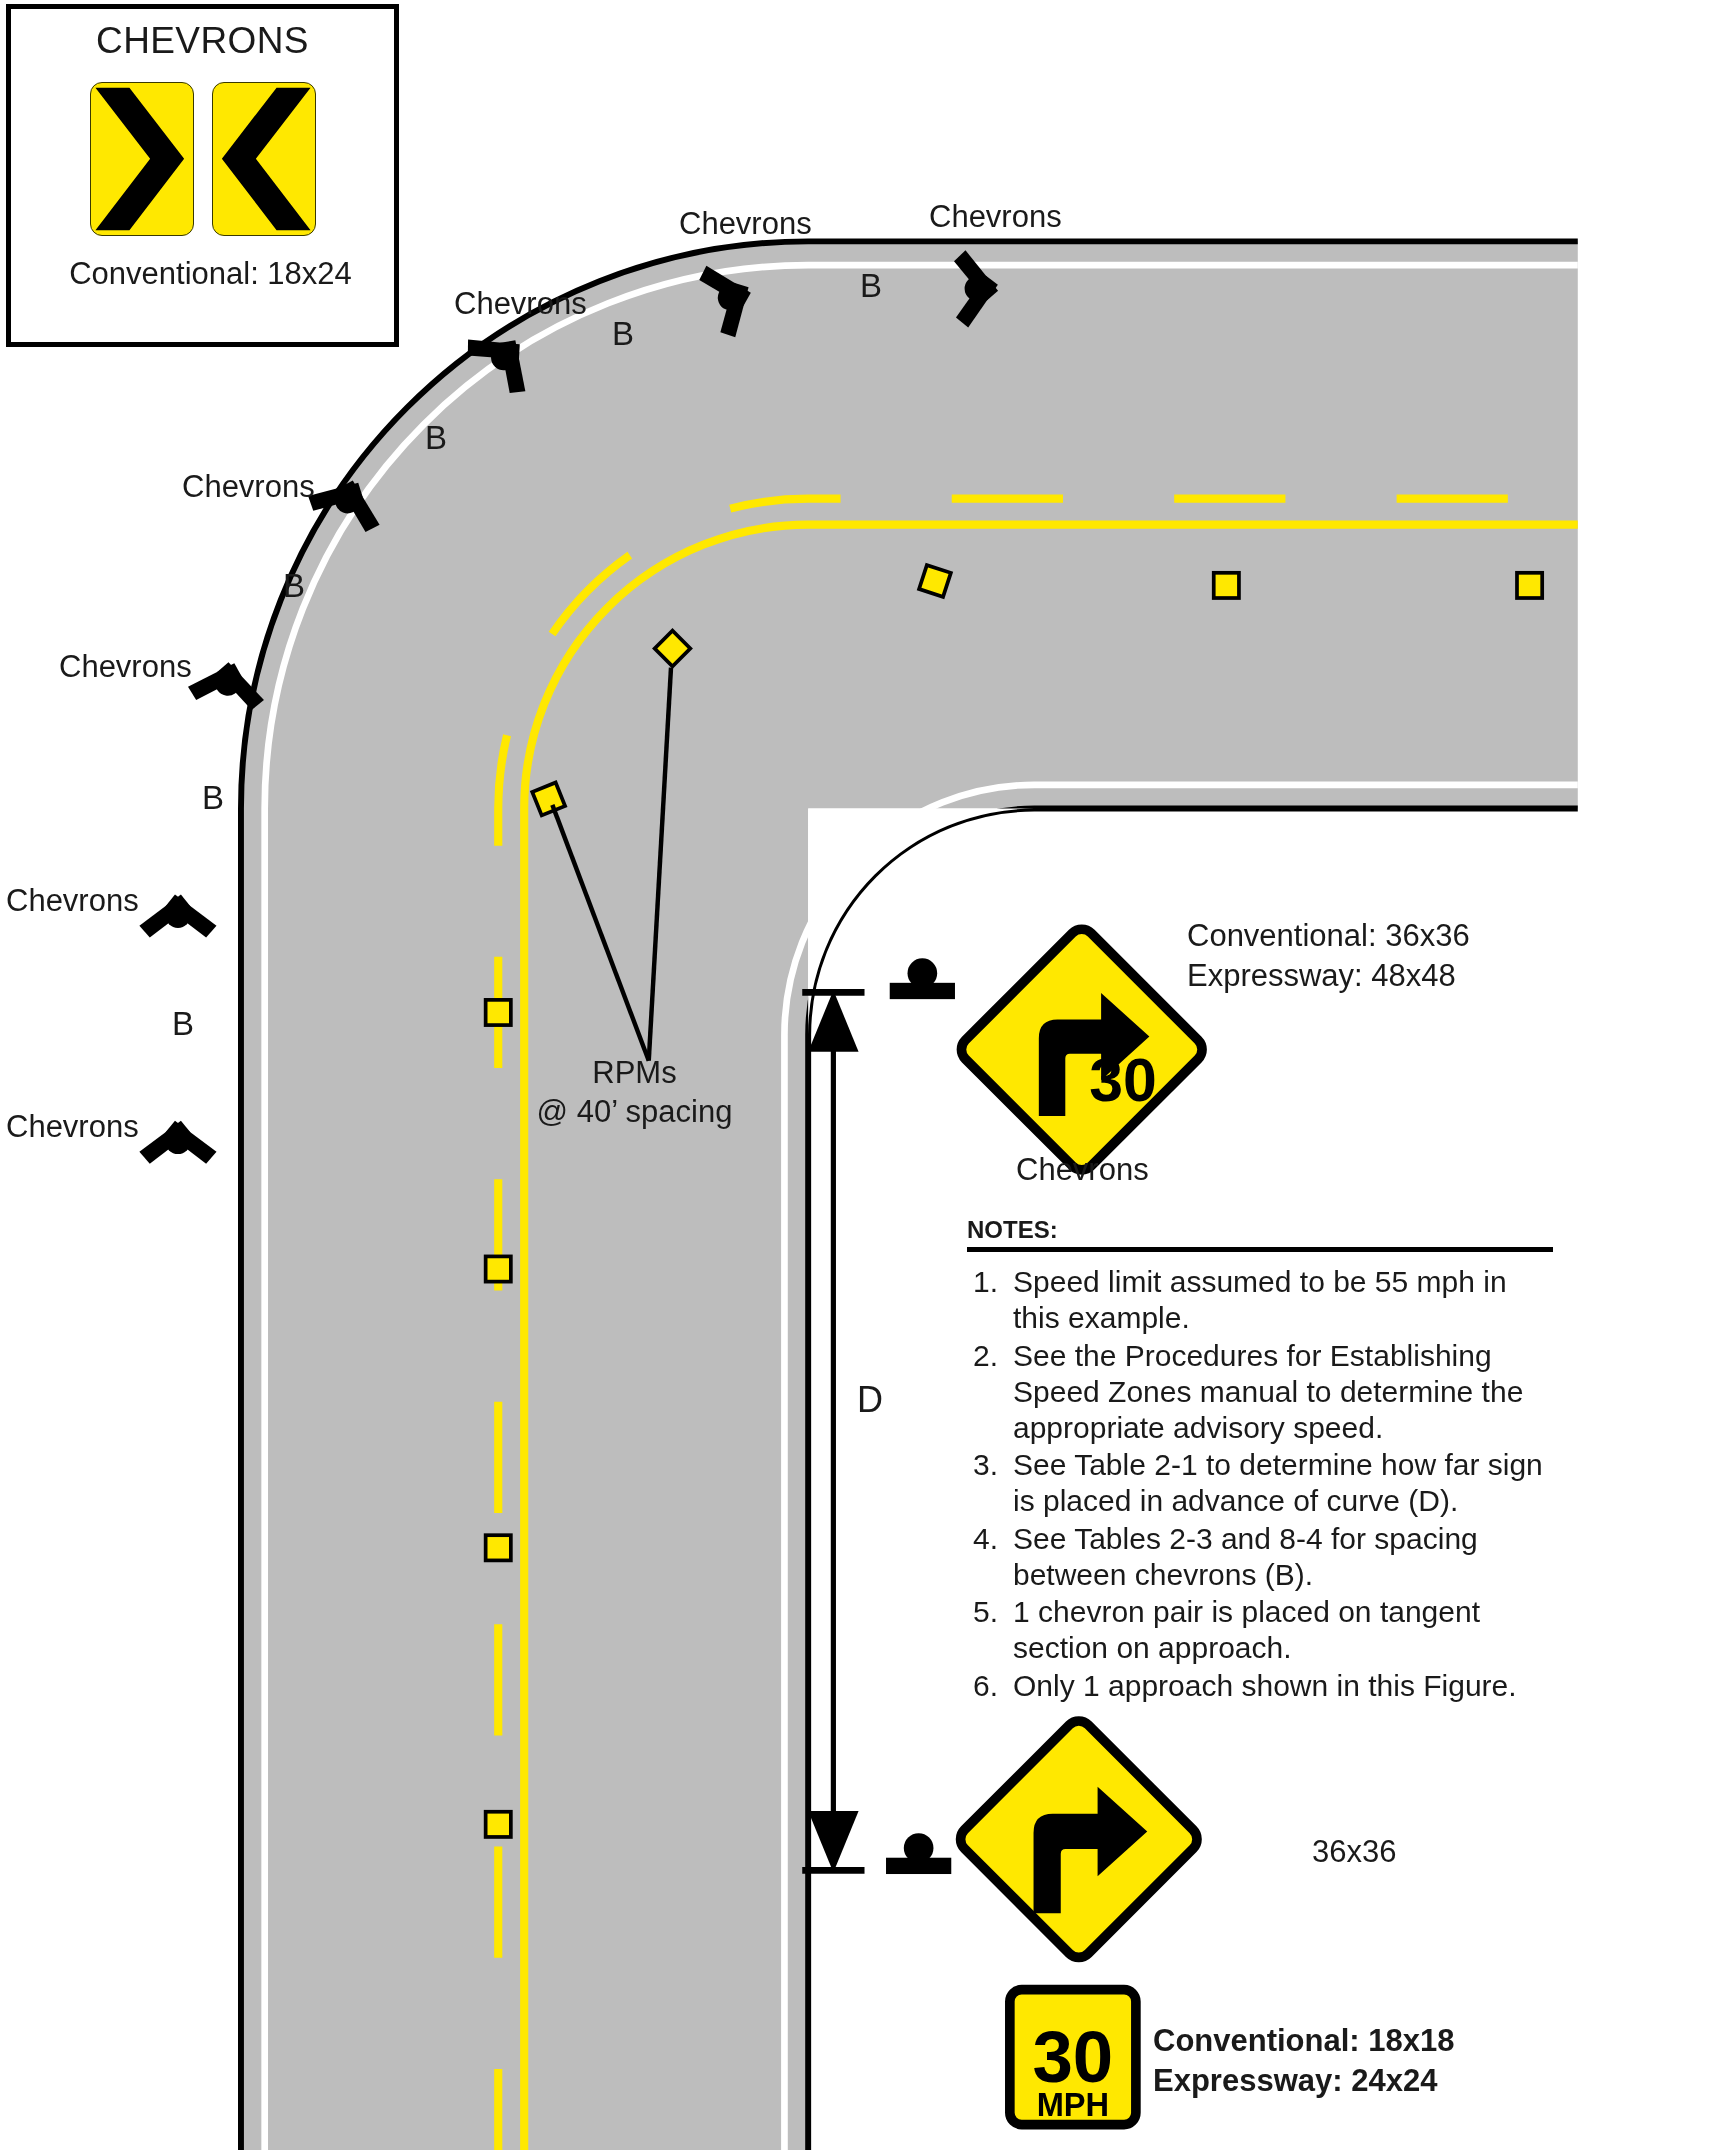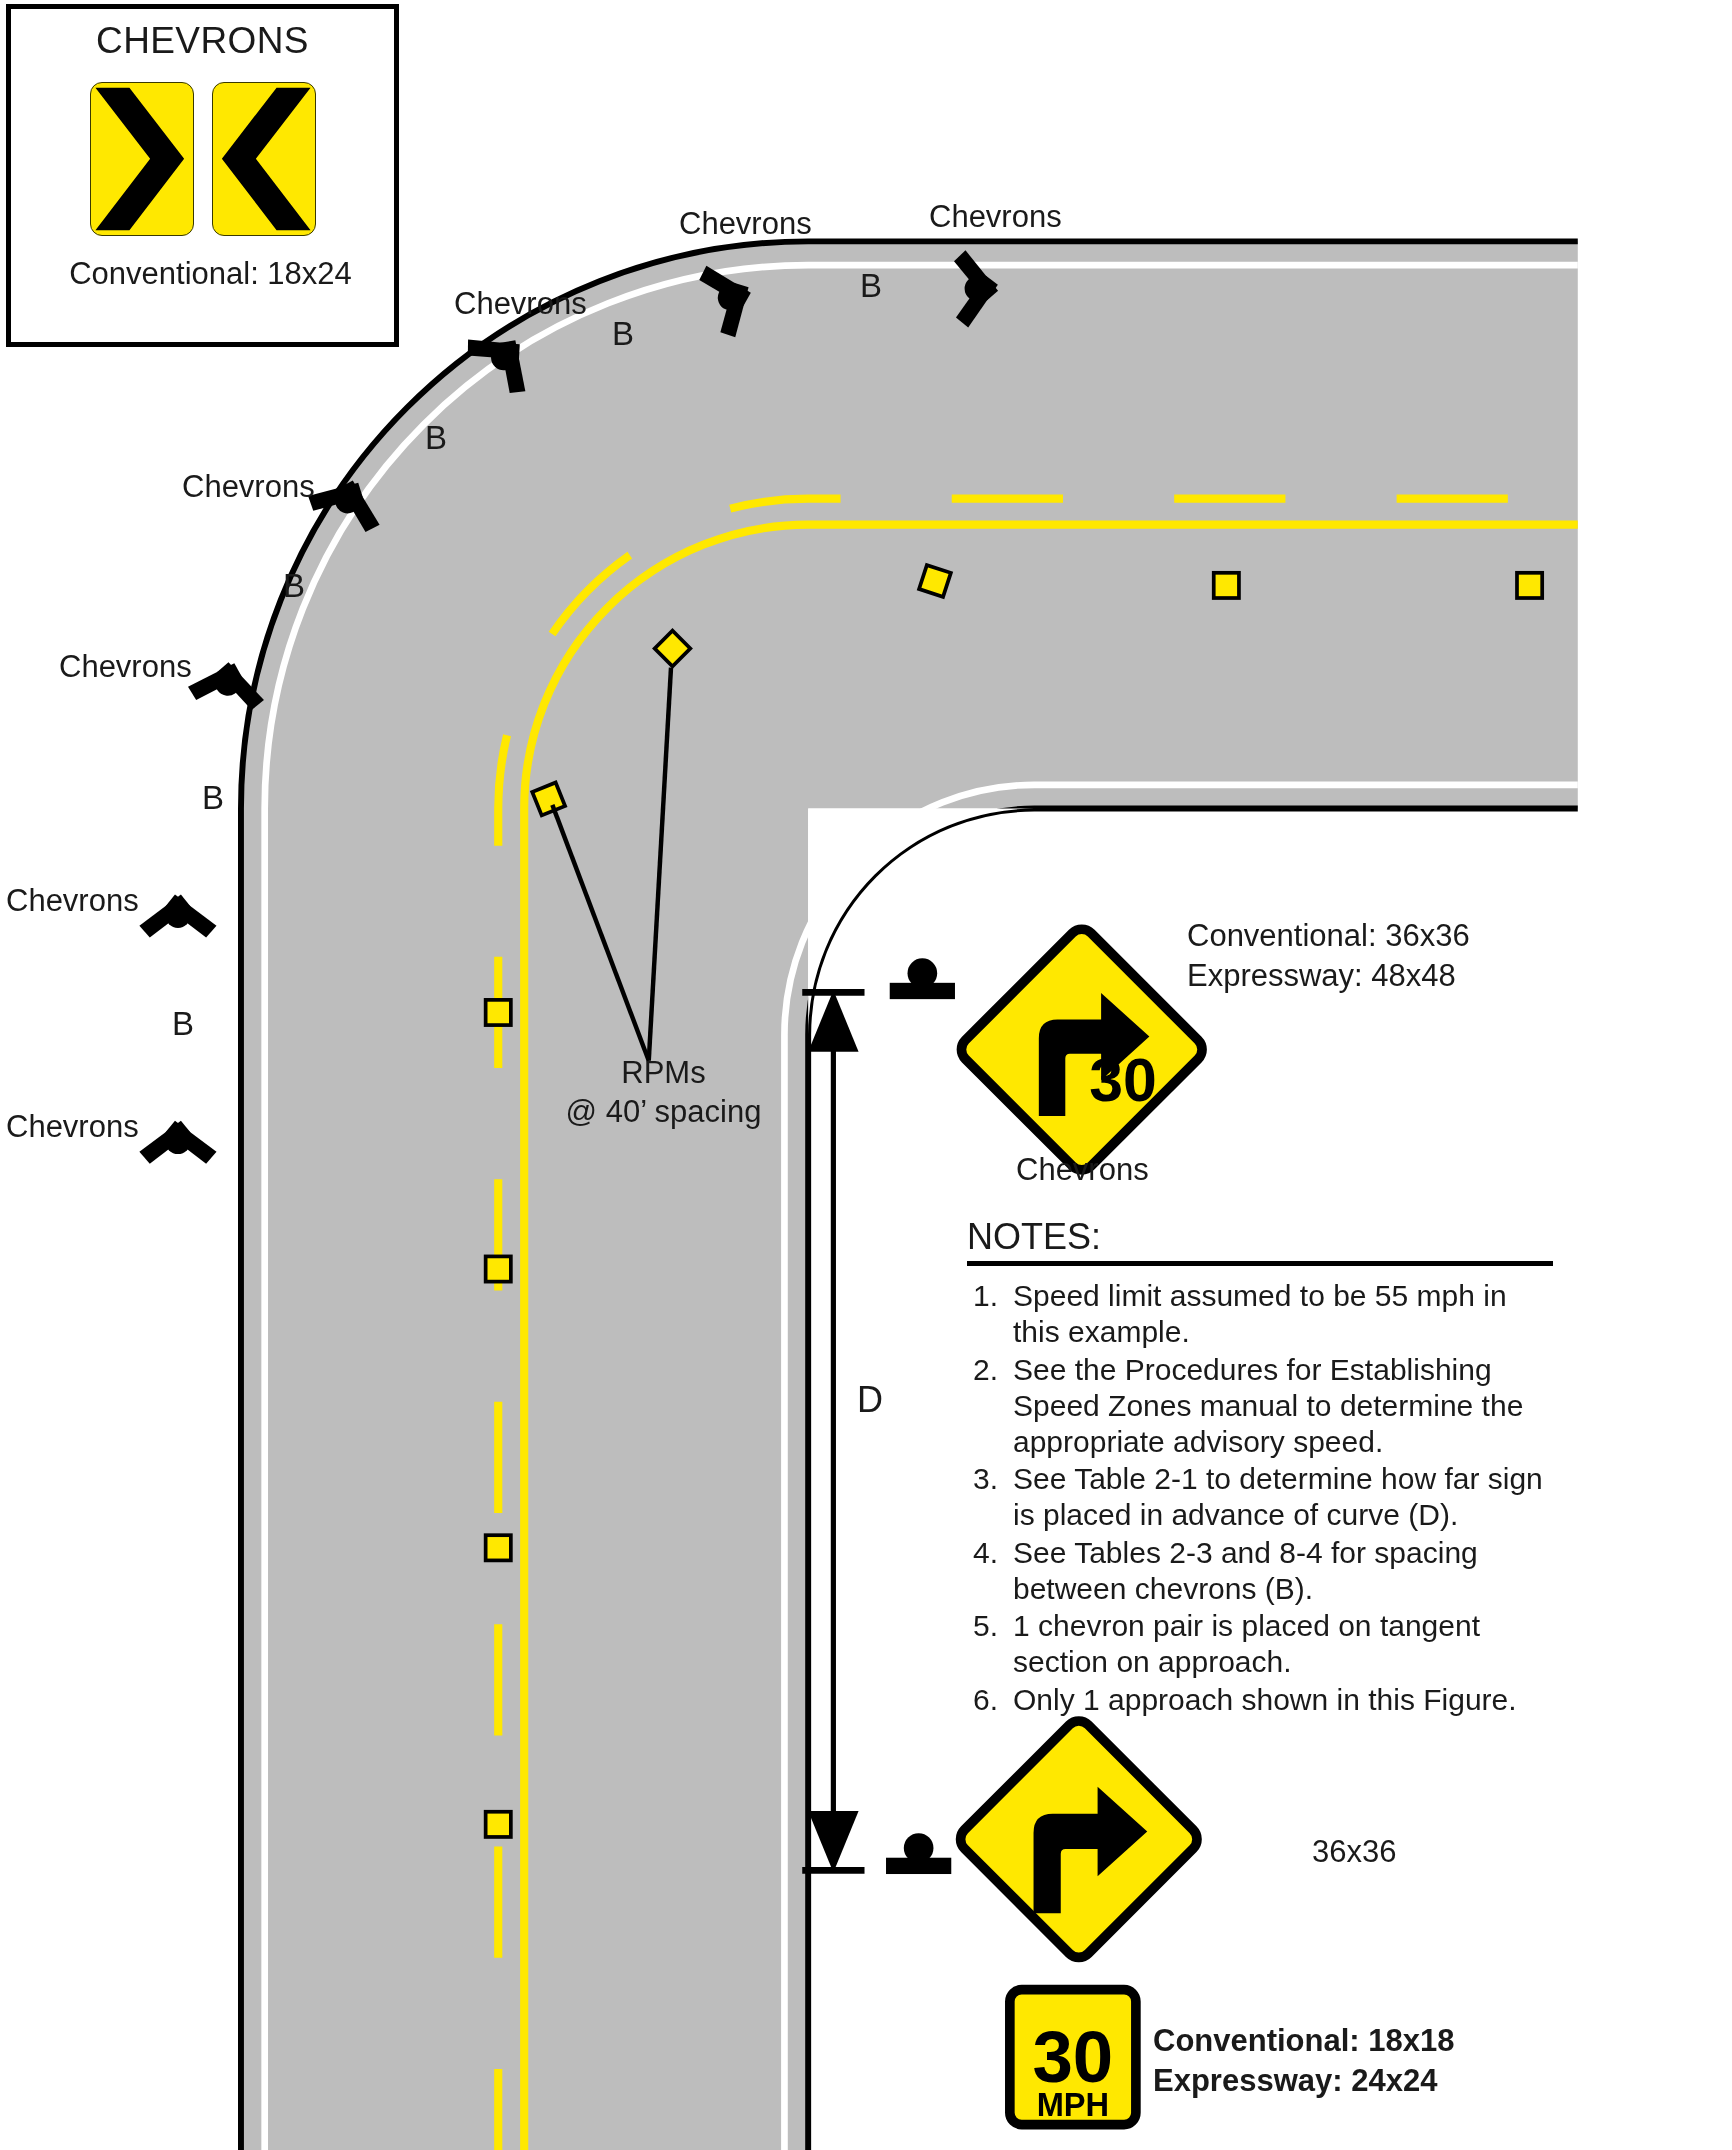--- a/index.html
+++ b/index.html
@@ -26,21 +26,21 @@
   .bmark{font-size:33px;}
   #rpm-label{font-size:31px;line-height:39px;text-align:center;}
   #d-label{font-size:36px;}
   #opt-label{font-size:31px;}
   #size-36x36-top{font-size:31px;line-height:40px;}
   #size-36x36-mid{font-size:31px;}
   #size-mph{font-size:31px;line-height:40px;}
 
   
   #notes-block{position:absolute;left:967px;top:1216px;width:593px;}
-  #notes-heading{font-size:36px;font-weight:normal;display:inline-block;
+  #notes-heading{font-size:24px;font-weight:bold;display:inline-block;
      border-bottom:5.2px solid #000;padding-bottom:3px;width:586px;}
   #notes-list{margin:12px 0 0 0;padding:0;list-style:none;}
   #notes-list li{font-size:30px;line-height:36px;padding-left:46px;
      position:relative;margin-bottom:1.5px;}
   #notes-list li .num{position:absolute;left:6px;top:0;}
 </style>
 </head>
 <body>
 
 <div id="root">
@@ -215,21 +215,21 @@
   <div class="lbl chev-word" style="left:6px;top:883px;">Chevrons</div>
   <div class="lbl chev-word" style="left:6px;top:1109px;">Chevrons</div>
 
   <div class="lbl bmark" style="left:860px;top:267px;">B</div>
   <div class="lbl bmark" style="left:612px;top:315px;">B</div>
   <div class="lbl bmark" style="left:425px;top:419px;">B</div>
   <div class="lbl bmark" style="left:283px;top:567px;">B</div>
   <div class="lbl bmark" style="left:202px;top:779px;">B</div>
   <div class="lbl bmark" style="left:172px;top:1005px;">B</div>
 
-  <div class="lbl" id="rpm-label" style="left:530px;top:1053px;width:267px;">
+  <div class="lbl" id="rpm-label" style="left:501px;top:1053px;width:267px;">
     <div>RPMs</div>
     <div>@ 40’ spacing</div>
   </div>
 
   <div class="lbl" id="d-label" style="left:857px;top:1379px;">D</div>
 
   <div class="lbl" id="size-36x36-top" style="left:1159px;top:916px;margin-left:28px;">
     <div>Conventional: 36x36</div>
     <div>Expressway: 48x48</div>
   </div>

